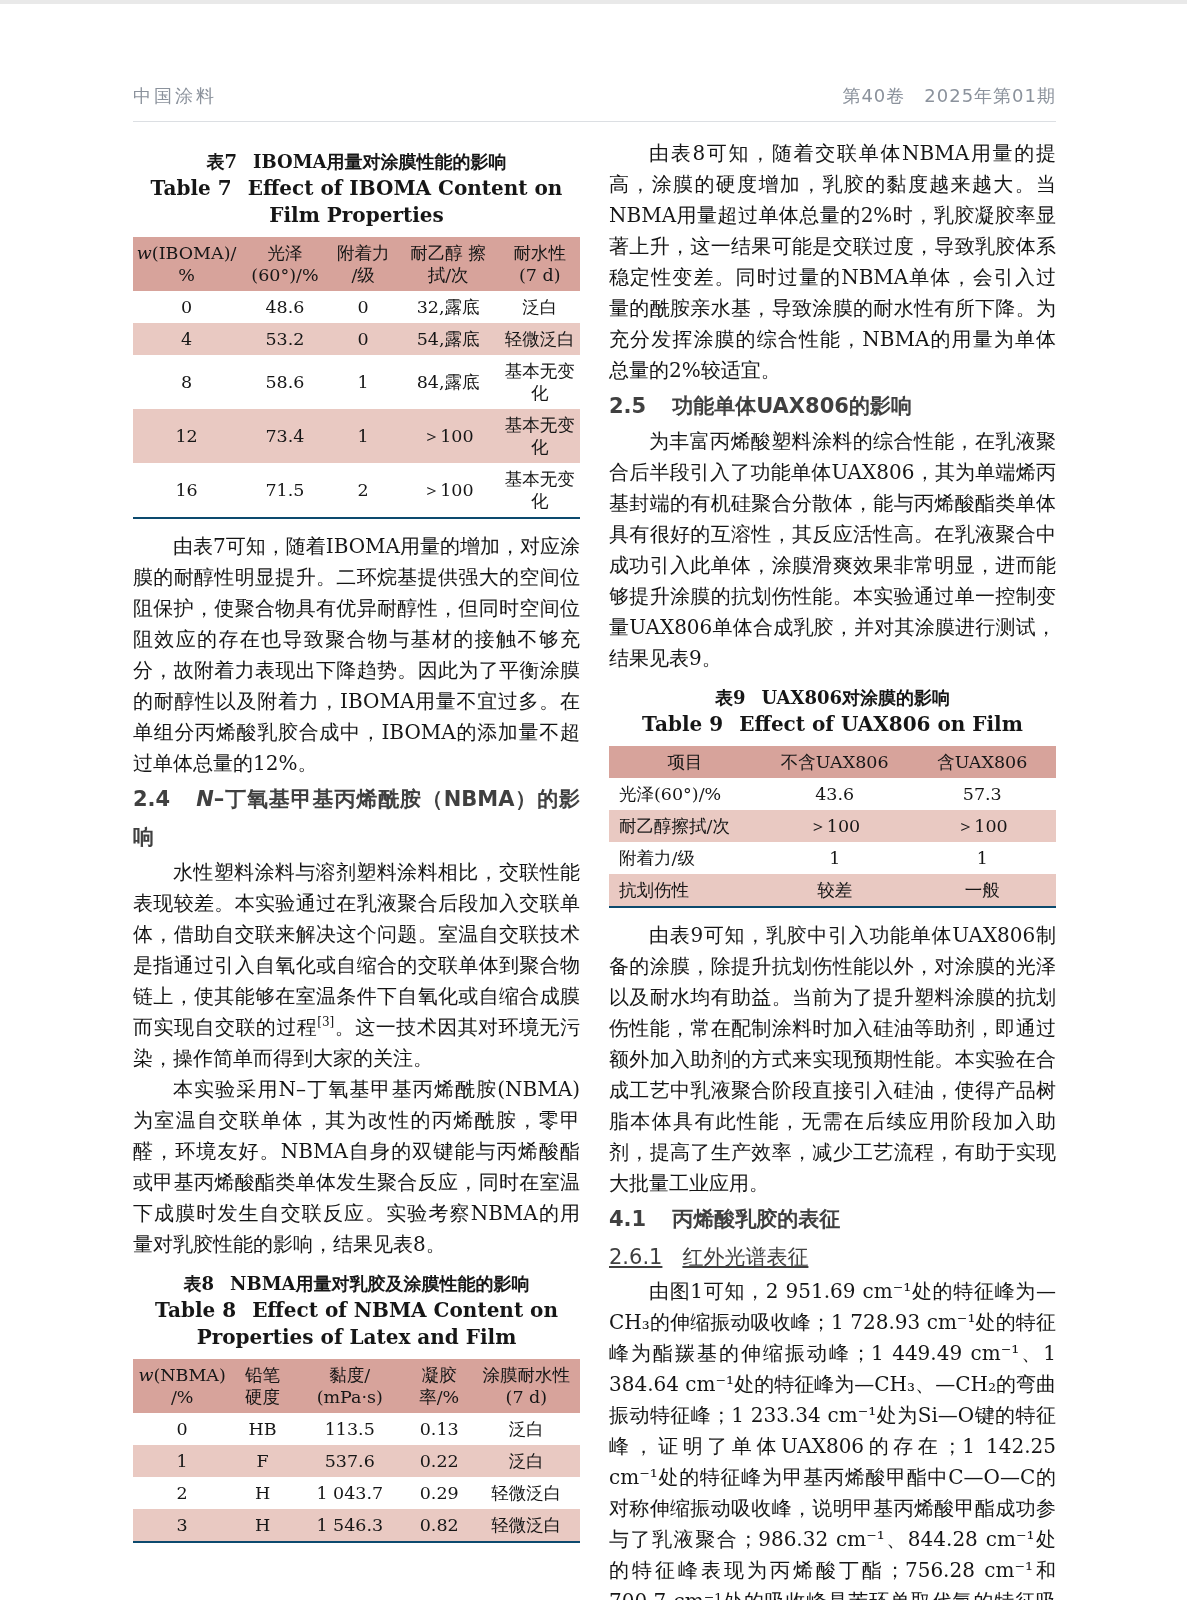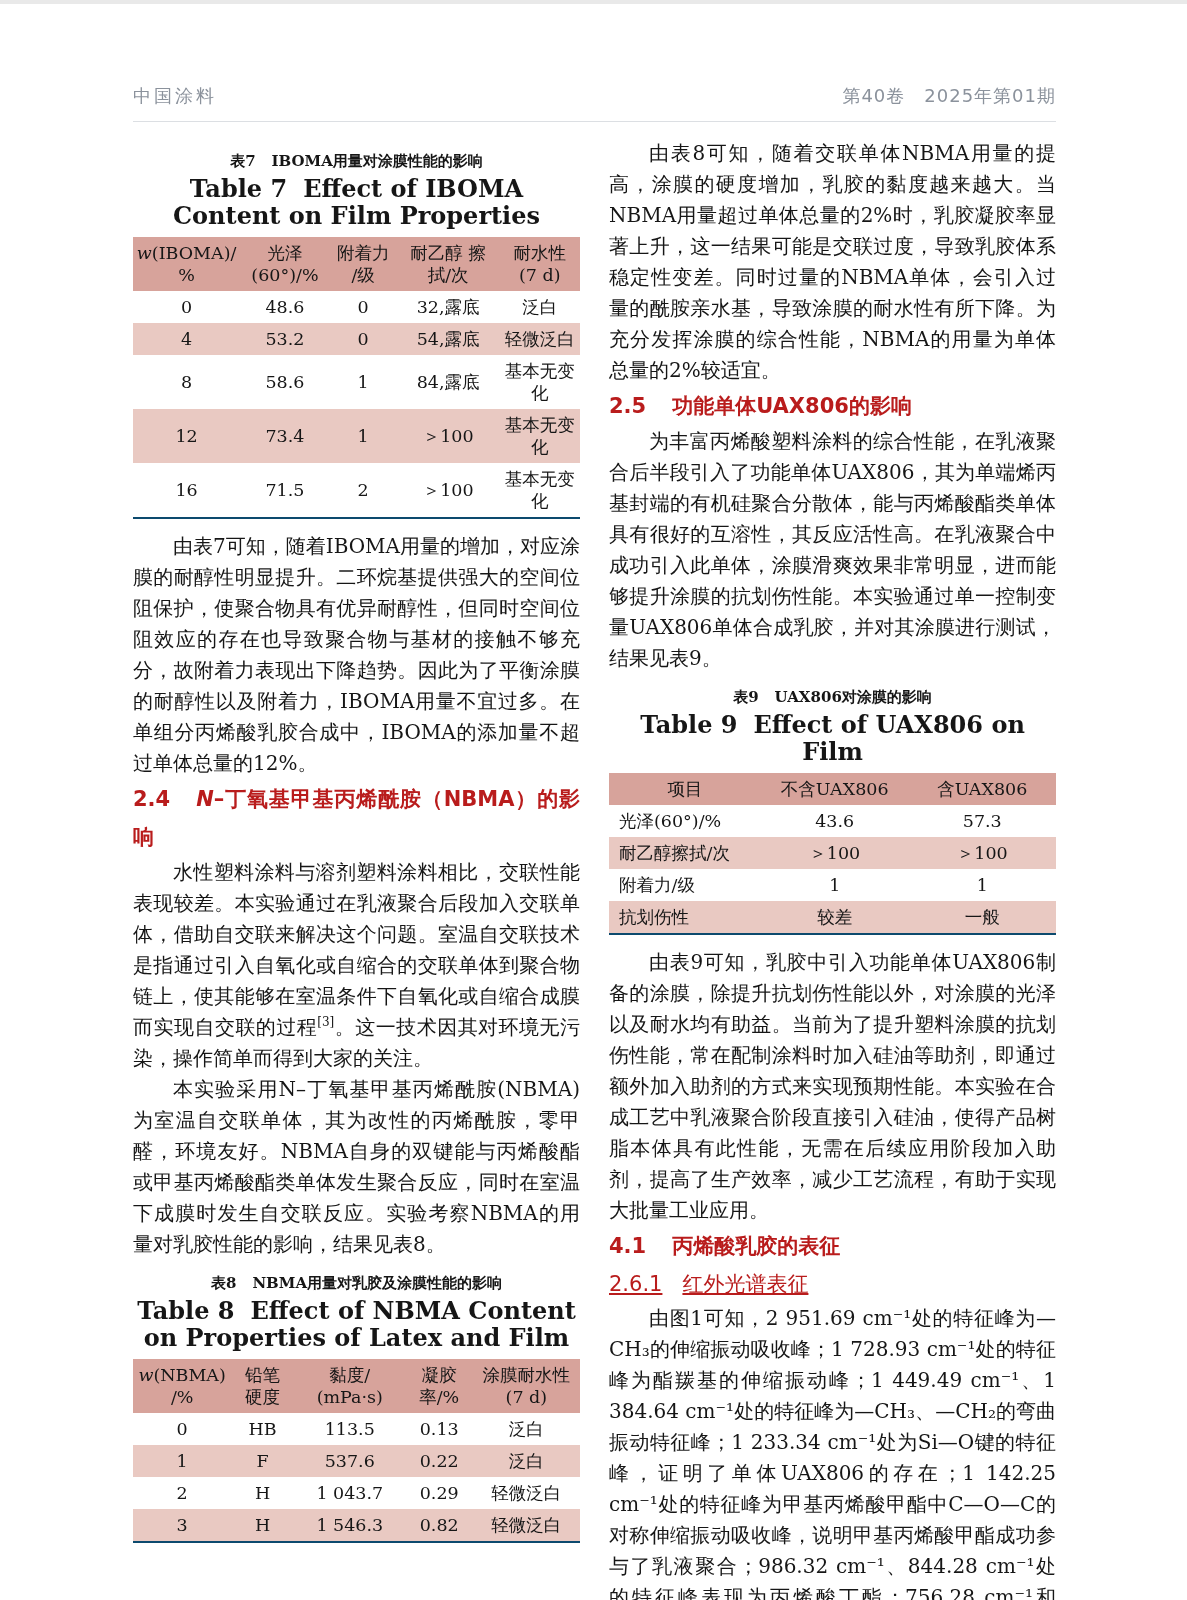--- a/index.html
+++ b/index.html
@@ -18,31 +18,31 @@
   }
   .pheader .right{letter-spacing:1px;}
   
   .cols{position:absolute;top:134px;left:133px;width:923px;display:flex;gap:29px;}
   .col{width:447px;font-size:20px;line-height:31px;text-align:justify;}
   .col p{margin:0;text-indent:2em;}
   .col p.noindent{text-indent:0;}
   sup.ref{font-size:12px;line-height:0;}
   
   .sec{font-family:"DejaVu Sans","Liberation Sans",sans-serif;
-       color:#b91c1c;font-weight:bold;font-size:21px;line-height:38px;
+       color:#404040;font-weight:bold;font-size:21px;line-height:38px;
        text-indent:0;margin:1px 0;}
   .sec .num{margin-right:26px;font-style:normal;}
   .sec i{font-style:italic;}
   .sec.sub{font-weight:normal;line-height:36px;text-decoration:underline;}
   .sec.sub .num{margin-right:20px;}
   
   .tbl-cap{font-weight:bold;text-align:center;text-indent:0;
-           font-size:15px;line-height:27px;margin-top:10px;}
+           font-size:18px;line-height:27px;margin-top:10px;}
   .tbl-cap .lbl{margin-right:16px;}
-  .tbl-cap.en{margin-top:0;margin-bottom:8px;font-size:24px;}
+  .tbl-cap.en{margin-top:0;margin-bottom:8px;font-size:20px;}
   
   table{width:100%;border-collapse:collapse;font-size:17.5px;line-height:22px;
         border-bottom:2px solid #0c4a6e;margin-bottom:12px;table-layout:fixed;}
   th,td{padding:5px 3px;text-align:center;font-weight:normal;vertical-align:middle;word-break:break-word;}
   thead th{background:#d7a39b;}
   tbody tr:nth-child(even) td{background:#e9c9c2;}
   table.t9 tbody td:first-child{text-align:left;padding-left:10px;}
   
   .pfooter{position:absolute;left:133px;top:1484px;display:flex;align-items:center;}
   .pf-num{font-size:31px;color:#4a6d94;margin-right:13px;font-family:"DejaVu Serif",serif;}

